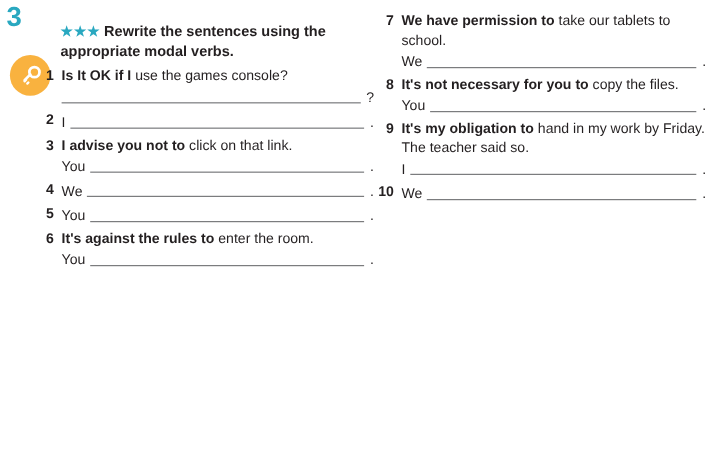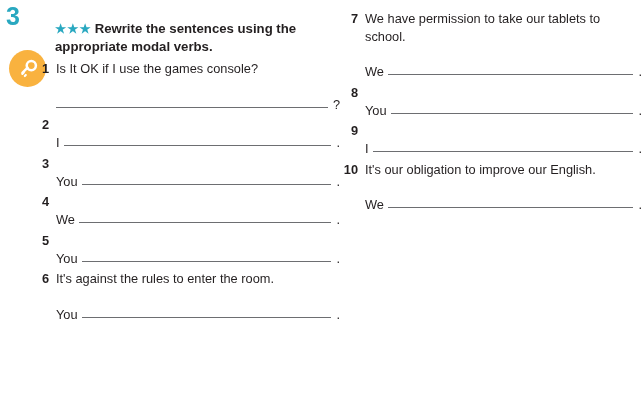--- a/index.html
+++ b/index.html
@@ -89,28 +89,28 @@
     line-height: 1.37;
     box-sizing: border-box;
   }
   .item-body {
     flex: 1 1 auto;
     min-width: 0;
     font-size: 12.8px;
     line-height: 1.37;
   }
   .prompt { }
-  .prompt b { font-weight: normal; }
+  .prompt b { font-weight: bold; }
   .prompt span { font-weight: normal; }
 
   
   .answer {
     display: flex;
-    align-items: flex-start;
-    margin-top: 18px;
+    align-items: center;
+    margin-top: 2px;
     white-space: nowrap;
   }
   .answer-lead {
     font-weight: normal;
     font-size: 12.8px;
     margin-right: 4px;
     flex: 0 0 auto;
   }
   .answer-lead:empty { margin-right: 0; }
   .rule {
@@ -162,20 +162,21 @@
           <div class="answer">
             <span class="answer-lead">I</span>
             <span class="rule"></span>
             <span class="answer-end">.</span>
           </div>
         </div>
       </div>
       <div class="item">
         <div class="item-num">3</div>
         <div class="item-body">
+          <div class="prompt"><b>I advise you not to</b> <span>click on that link.</span></div>
           <div class="answer">
             <span class="answer-lead">You</span>
             <span class="rule"></span>
             <span class="answer-end">.</span>
           </div>
         </div>
       </div>
       <div class="item">
         <div class="item-num">4</div>
         <div class="item-body">
@@ -219,41 +220,42 @@
           <div class="answer">
             <span class="answer-lead">We</span>
             <span class="rule"></span>
             <span class="answer-end">.</span>
           </div>
         </div>
       </div>
       <div class="item">
         <div class="item-num">8</div>
         <div class="item-body">
+          <div class="prompt"><b>It's not necessary for you to</b> <span>copy the files.</span></div>
           <div class="answer">
             <span class="answer-lead">You</span>
             <span class="rule"></span>
             <span class="answer-end">.</span>
           </div>
         </div>
       </div>
       <div class="item">
         <div class="item-num">9</div>
         <div class="item-body">
+          <div class="prompt"><b>It's my obligation to</b> <span>hand in my work by Friday. The teacher said so.</span></div>
           <div class="answer">
             <span class="answer-lead">I</span>
             <span class="rule"></span>
             <span class="answer-end">.</span>
           </div>
         </div>
       </div>
       <div class="item">
         <div class="item-num">10</div>
         <div class="item-body">
-          <div class="prompt"><b>It's our obligation to</b> <span>improve our English.</span></div>
           <div class="answer">
             <span class="answer-lead">We</span>
             <span class="rule"></span>
             <span class="answer-end">.</span>
           </div>
         </div>
       </div>
     </div>
 </div>
 

